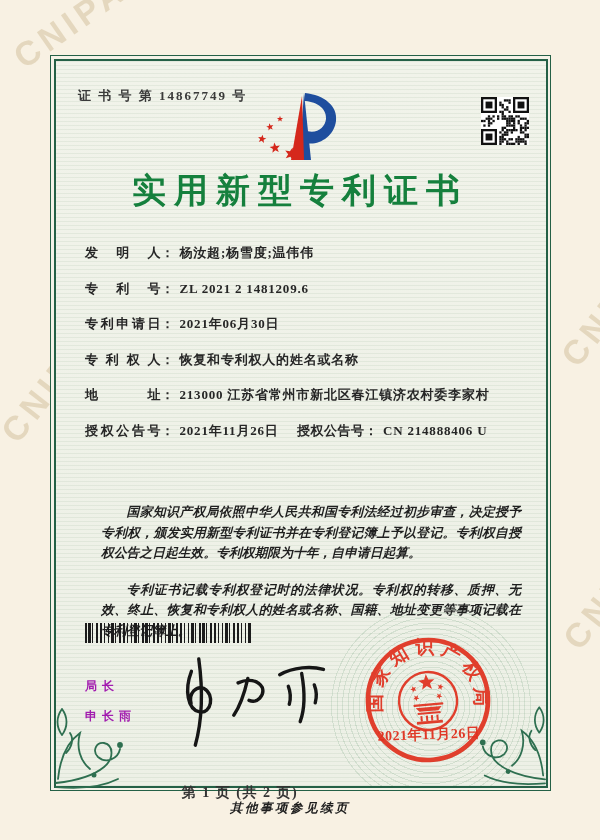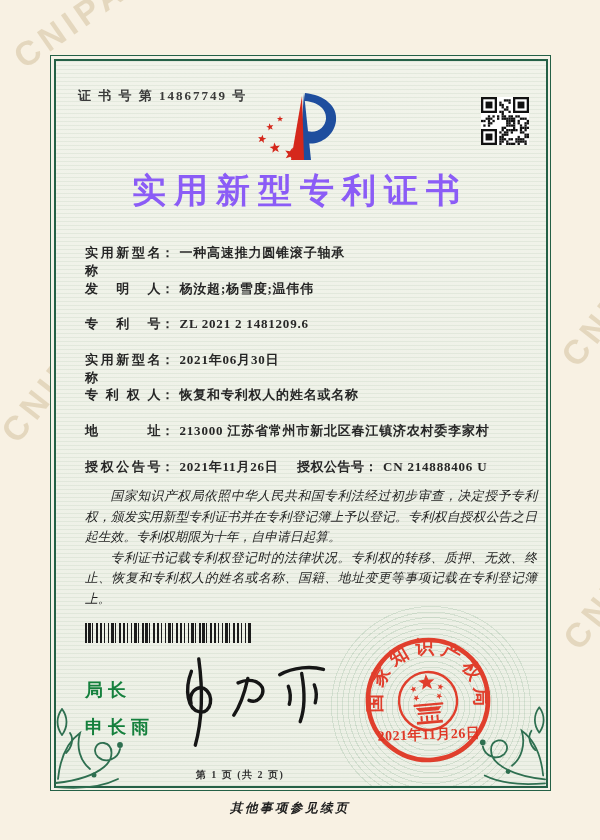--- a/index.html
+++ b/index.html
@@ -31,60 +31,60 @@
     background:repeating-radial-gradient(circle at center, rgba(120,165,130,0.22) 0px, rgba(120,165,130,0.22) 1px, transparent 1px, transparent 5.5px);
   }
   .cert-no {
     position:absolute; left:78px; top:87px; font-size:13px; letter-spacing:2px;
     color:#3a3a3a; font-weight:600;
   }
   .logo { position:absolute; left:249px; top:90px; width:90px; height:82px; }
   .qr { position:absolute; left:481px; top:97px; width:48px; height:48px; background:#fff; }
   .title {
     position:absolute; left:0; top:168px; width:592px; text-align:center;
-    font-size:34px; font-weight:700; letter-spacing:8px; padding-left:8px; color:#8b5cf6;
+    font-size:34px; font-weight:700; letter-spacing:8px; padding-left:8px; color:#15803d;
   }
   .fields { position:absolute; left:85px; top:244px; width:455px; font-size:13px; color:#262626; }
   .frow { position:relative; height:35.6px; font-weight:600; letter-spacing:0.5px; }
   .lbl { display:inline-block; width:76px; text-align:justify; text-align-last:justify; vertical-align:top; }
   .colon { display:inline-block; }
   .val { margin-left:5px; letter-spacing:0.8px; }
   .grant-no { position:absolute; left:212px; top:0; }
   .paras {
     position:absolute; left:85px; top:486px; width:452px;
     font-size:12.8px; line-height:20.5px; font-style:italic; font-weight:500;
     color:#1f1f1f; text-align:justify;
   }
-  .paras p { text-indent:2em; margin:0; }
+  .paras p { text-indent:2em; margin:16px;font-weight:bold; }
   .barcode {
     position:absolute; left:85px; top:623px; width:167px; height:20px;
     background:repeating-linear-gradient(90deg,
       #1c1c1c 0px, #1c1c1c 1.6px, transparent 1.6px, transparent 3.4px,
       #1c1c1c 3.4px, #1c1c1c 6px,  transparent 6px,  transparent 7.4px,
       #1c1c1c 7.4px, #1c1c1c 8.4px, transparent 8.4px, transparent 11.4px);
   }
   .signer {
     position:absolute; left:85px; top:678px;
     font-family:"Liberation Sans","DejaVu Sans",sans-serif;
-    font-size:18px; font-weight:700; color:#15803d; letter-spacing:5px;
+    font-size:12px; font-weight:700; color:#a21caf; letter-spacing:5px;
   }
   .signer div { margin-bottom:13px; }
   .signature { position:absolute; left:163px; top:646px; width:185px; height:108px; transform:rotate(-3deg); }
   .seal { position:absolute; left:360px; top:632px; width:136px; height:136px; opacity:0.92; transform:rotate(-5deg); }
   .seal-date {
     position:absolute; left:359px; top:726px; width:140px; text-align:center;
     color:#e0301e; font-size:14px; font-weight:700; letter-spacing:0.5px;
     transform:rotate(-2deg); opacity:0.95;
   }
   .corner { position:absolute; }
   .corner-left  { left:52px; top:693px; width:116px; height:96px; }
   .corner-right { left:436px; top:688px; width:113px; height:101px; transform:scaleX(-1); }
   .page-info {
-    position:absolute; left:0; top:768px; width:480px; text-align:center;
-    font-size:10px; letter-spacing:1.5px; color:#333; font-weight:600;
+    position:absolute; left:0; top:784px; width:480px; text-align:center;
+    font-size:14px; letter-spacing:1.5px; color:#333; font-weight:600;
   }
   .footer-note {
     position:absolute; left:-10px; top:800px; width:600px; text-align:center;
     font-size:12.5px; font-style:italic; font-weight:600; letter-spacing:2.5px; color:#1f1f1f;
   }
 </style>
 </head>
 <body>
 
 <div class="page">
@@ -247,30 +247,27 @@
       <rect x="36.57142857142857" y="4.571428571428571" width="6.857142857142857" height="6.857142857142857" fill="#111"></rect>
       <rect x="0" y="32" width="16" height="16" fill="#111"></rect>
       <rect x="2.2857142857142856" y="34.285714285714285" width="11.428571428571427" height="11.428571428571427" fill="#fff"></rect>
       <rect x="4.571428571428571" y="36.57142857142857" width="6.857142857142857" height="6.857142857142857" fill="#111"></rect>
     </svg>
 
   <div class="title">实用新型专利证书</div>
 
   <div class="fields">
     <div class="frow">
-      <span class="lbl">实用新型名称</span><span class="colon">：</span><span class="val">一种高速推力圆锥滚子轴承</span>
-    </div>
-    <div class="frow">
       <span class="lbl">发明人</span><span class="colon">：</span><span class="val">杨汝超;杨雪度;温伟伟</span>
     </div>
     <div class="frow">
       <span class="lbl">专利号</span><span class="colon">：</span><span class="val">ZL 2021 2 1481209.6</span>
     </div>
     <div class="frow">
-      <span class="lbl">实用新型名称</span><span class="colon">：</span><span class="val">2021年06月30日</span>
+      <span class="lbl">专利申请日</span><span class="colon">：</span><span class="val">2021年06月30日</span>
     </div>
     <div class="frow">
       <span class="lbl">专利权人</span><span class="colon">：</span><span class="val">恢复和专利权人的姓名或名称</span>
     </div>
     <div class="frow">
       <span class="lbl">地址</span><span class="colon">：</span><span class="val">213000 江苏省常州市新北区春江镇济农村委李家村</span>
     </div>
     <div class="frow">
       <span class="lbl">授权公告号</span><span class="colon">：</span><span class="val">2021年11月26日</span>
       <span class="grant-no">

